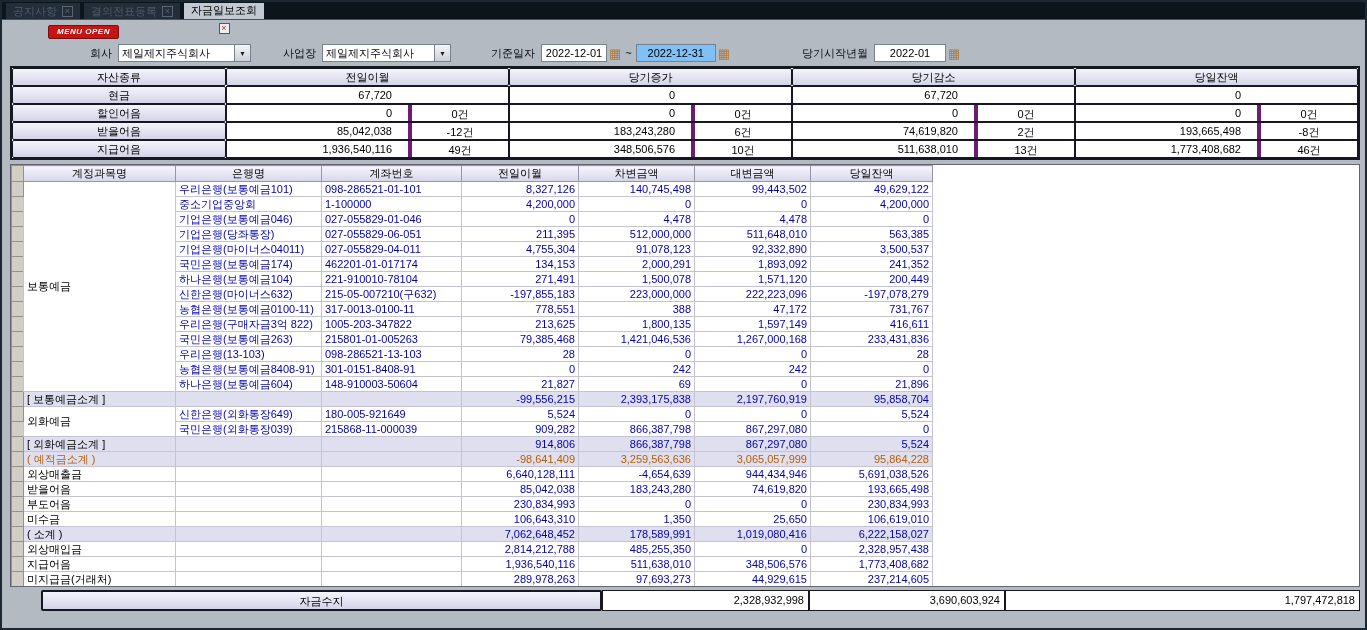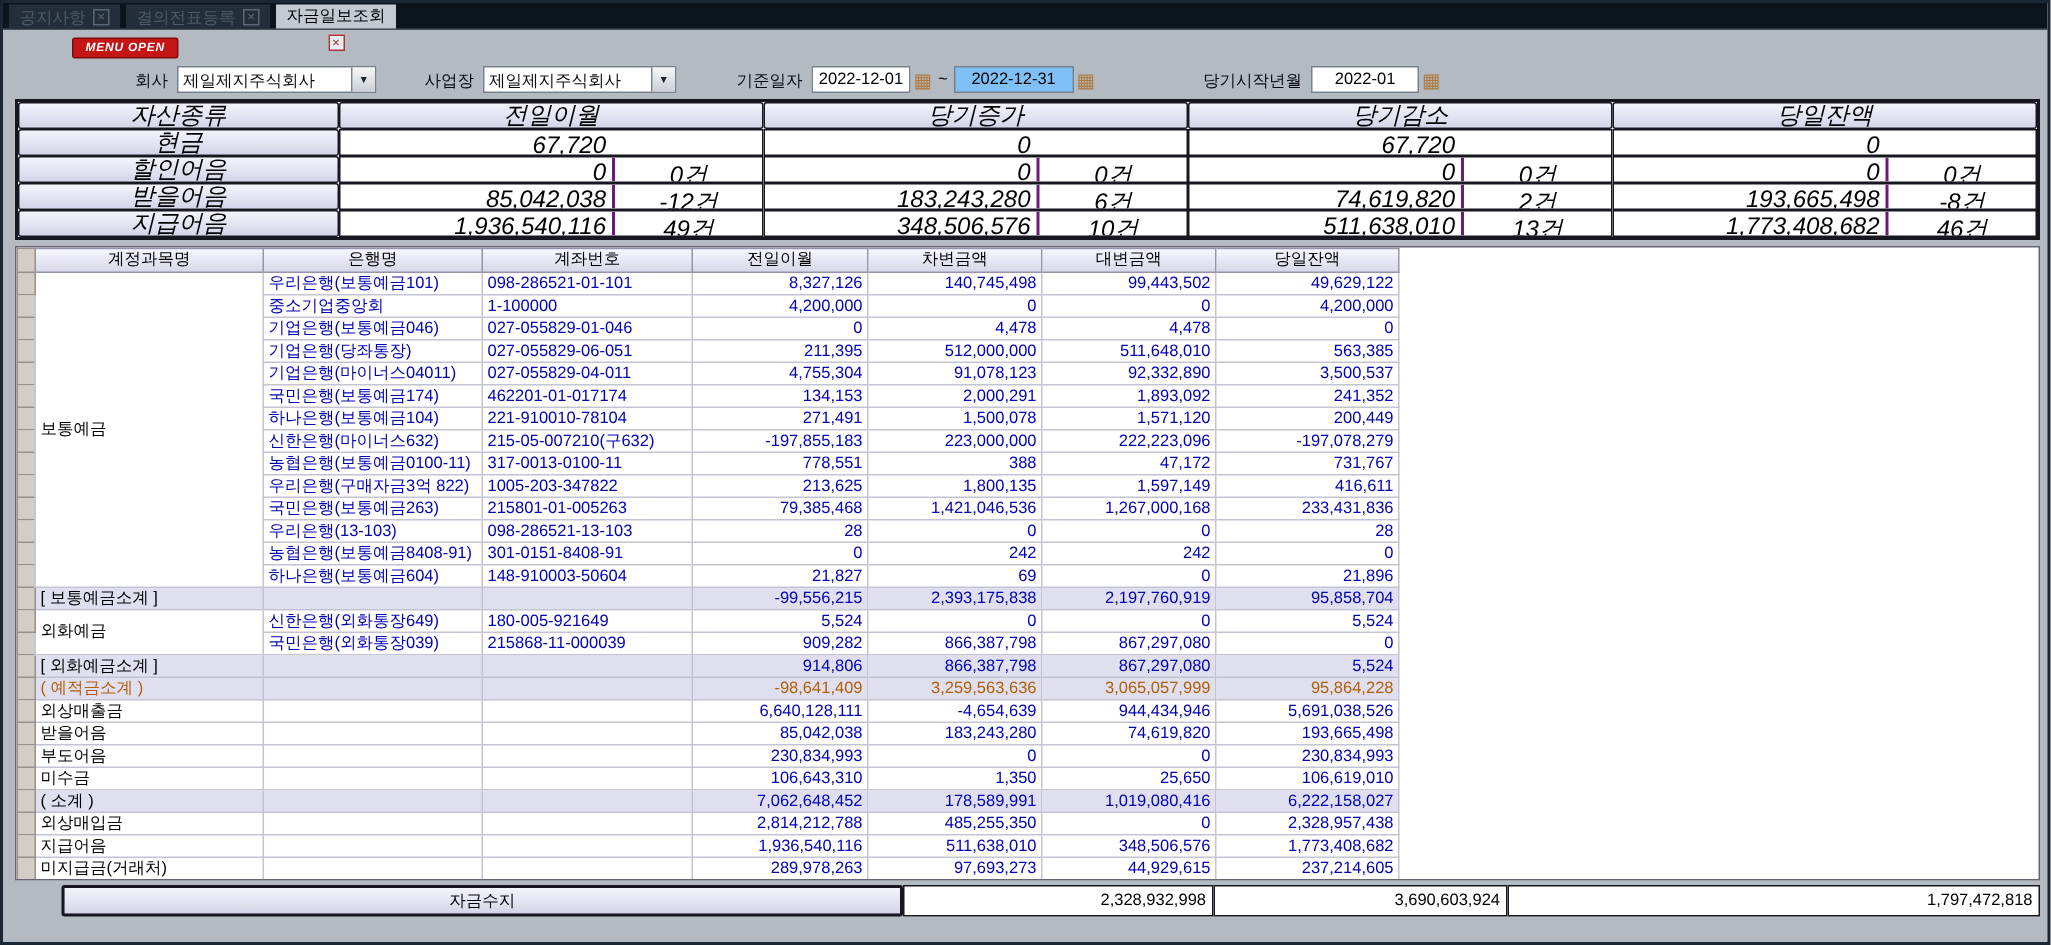--- a/index.html
+++ b/index.html
@@ -22,27 +22,27 @@
   .combo-text { flex:1; padding:0 3px; white-space:nowrap; overflow:hidden; }
   .combo-btn { width:16px; align-self:stretch; background:linear-gradient(#f6f6f8,#ccd0d6); border-left:1px solid #76828e; font-size:7px; display:flex; align-items:center; justify-content:center; color:#1a2430; }
   .datebox { height:18px; border:1px solid #76828e; background:#fff; font-size:11px; text-align:center; font-family:inherit; color:#000; }
   .datebox.selected { background:#7fc1f7; }
   .cal { font-size:13px; color:#b07a3c; margin-left:2px; line-height:13px; cursor:pointer; }
   .tilde { margin:0 4px; }
 
   
   .summary { position:absolute; top:64px; left:8px; width:1350px; background:#fff; border:2px solid #171721; }
   .sumrow { display:flex; height:18px; }
-  .sumcell { border:1px solid #171721; font-size:16px; overflow:hidden; white-space:nowrap;font-style:italic; }
+  .sumcell { border:1px solid #171721; font-size:11px; overflow:hidden; white-space:nowrap; }
   .sum-name { flex:0 0 214px; background:linear-gradient(#f4f4fc,#d4d4e9); display:flex; align-items:center; justify-content:center; border-radius:2px; }
   .sum-hdr { background:linear-gradient(#f4f4fc,#d4d4e9); display:flex; align-items:center; justify-content:center; flex:1 1 0; border-radius:2px; }
-  .sum-data { flex:1 1 0; background:#fff; display:flex; align-items:stretch; }
+  .sum-data { flex:1 1 0; background:#fff; display:flex; align-items:stretch;gap:12px; }
   .sum-amt { flex:1; text-align:right; padding:2px 4px 0 0; }
   .sum-cnt { flex:0 0 100px; text-align:center; padding-top:2px; }
-  .sum-cnt.b { border-left:2px solid #701a75; }
+  .sum-cnt.b { border-left:4px solid #701a75; }
 
   
   .detail { position:absolute; top:162px; left:8px; width:1350px; height:423px; background:#fff; border:1px solid #666672; overflow:hidden; }
   table.dtable { border-collapse:collapse; table-layout:fixed; width:921px; }
   .dtable th, .dtable td { border:1px solid #c3c3d3; height:15px; padding:0 3px; font-size:11px; line-height:13px; white-space:nowrap; overflow:hidden; font-weight:normal; }
   .dtable th { background:linear-gradient(#f6f6fe,#d6d6ea); border:1px solid #9595a9; text-align:center; color:#000; height:16px; }
   .dtable .sel { background:#d2cec6; border:1px solid #96928a; padding:0; }
   .dtable td.num { text-align:right; color:#0000b4; }
   .dtable td.bankcell, .dtable td.accnocell { color:#0000b4; }
   .dtable td.acct { color:#000; }

